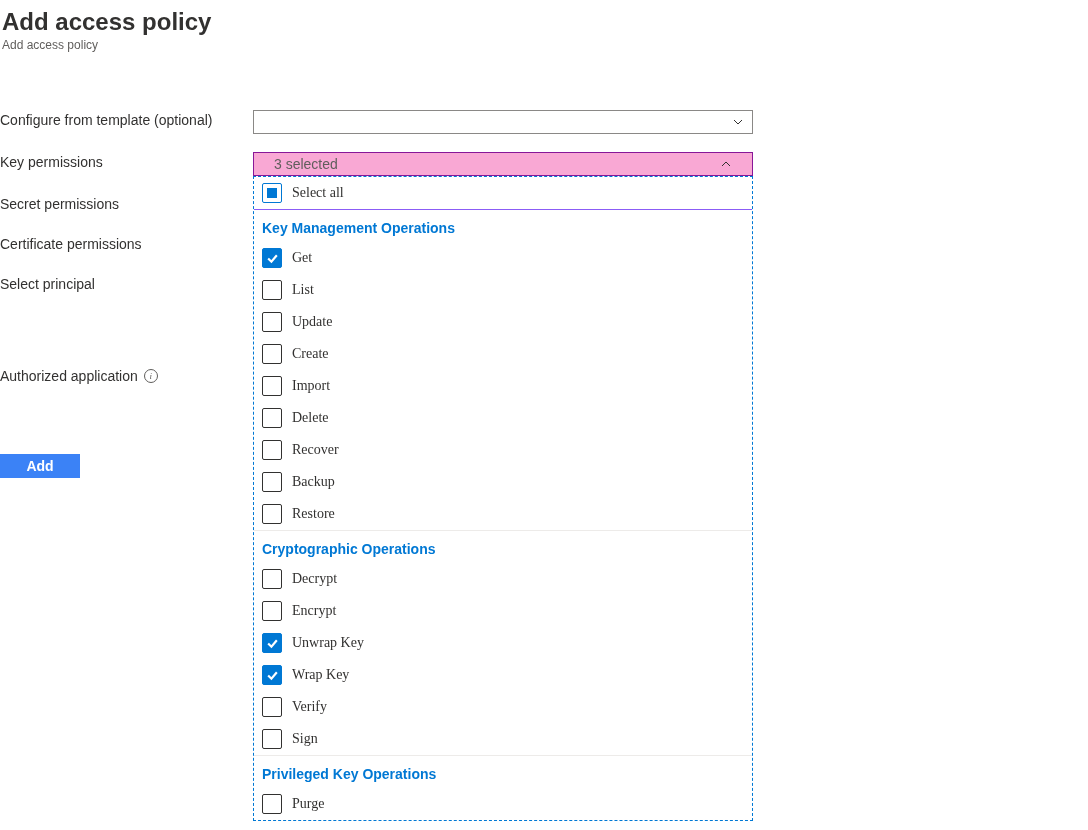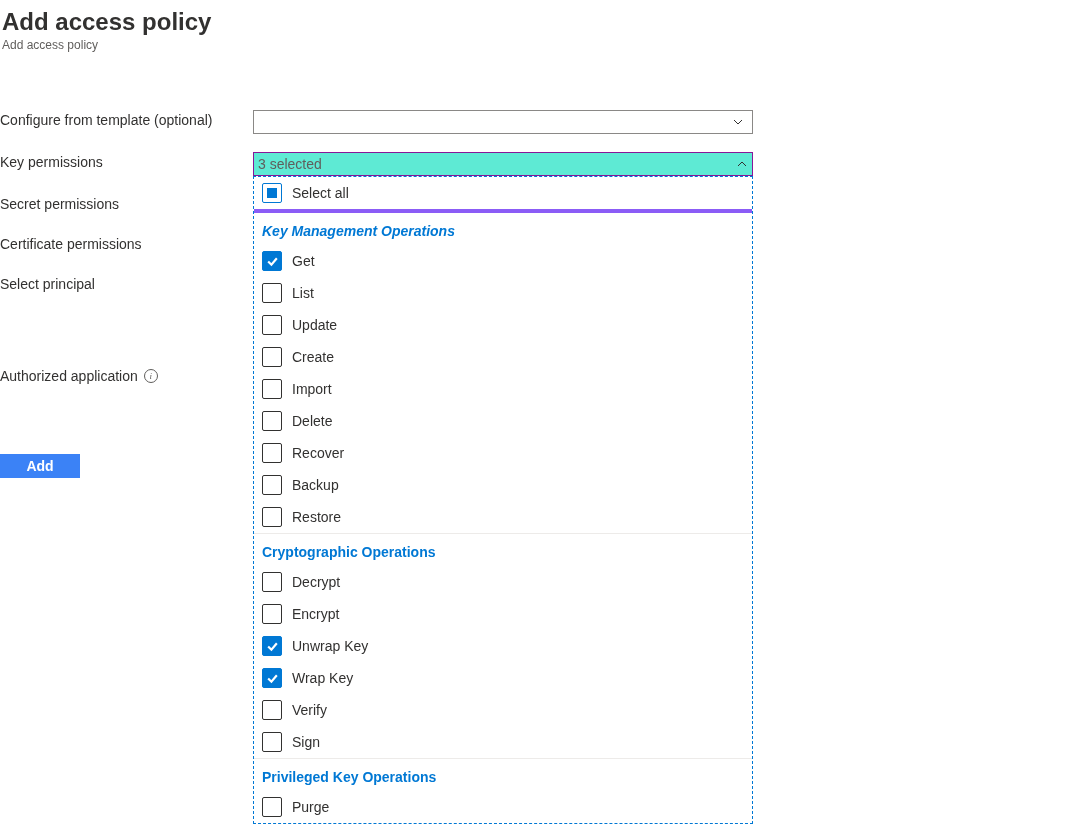--- a/index.html
+++ b/index.html
@@ -61,25 +61,25 @@
       align-items: center;
       justify-content: space-between;
       padding: 0 8px;
       cursor: pointer;
       font-size: 14px;
     }
     .combo-open-trigger {
       width: 100%;
       height: 24px;
       border: 1.5px solid #881798;
-      background: #5eead4;
+      background: #f9a8d4;
       display: flex;
       align-items: center;
       justify-content: space-between;
-      padding: 0 4px;
+      padding: 0 20px;
       cursor: pointer;
       font-size: 14px;
       color: #605e5c;
     }
     .chevron {
       width: 12px;
       height: 12px;
       display: inline-flex;
       align-items: center;
       justify-content: center;
@@ -109,22 +109,21 @@
       margin-top: 0;
     }
     .dd-section {
       border-top: 1px solid #edebe9;
       padding: 10px 8px 6px 8px;
       font-size: 14px;
       font-weight: 600;
       color: #0078d4;
     }
     .dd-section.first {
-      border-top: 4px solid #8b5cf6;
-      font-style: italic;
+      border-top: 1px solid #8b5cf6;
     }
     .checkbox {
       width: 20px;
       height: 20px;
       border: 1px solid #323130;
       background: #ffffff;
       flex-shrink: 0;
       display: inline-flex;
       align-items: center;
       justify-content: center;
@@ -147,20 +146,21 @@
     }
     .checkbox.indeterminate::after {
       content: "";
       width: 10px;
       height: 10px;
       background: #0078d4;
     }
     .dd-label {
       font-size: 14px;
       color: #323130;
+      font-family: Liberation Serif, serif;
     }
     .info-icon {
       width: 14px;
       height: 14px;
       border: 1px solid #605e5c;
       border-radius: 50%;
       display: inline-flex;
       align-items: center;
       justify-content: center;
       font-size: 9px;

